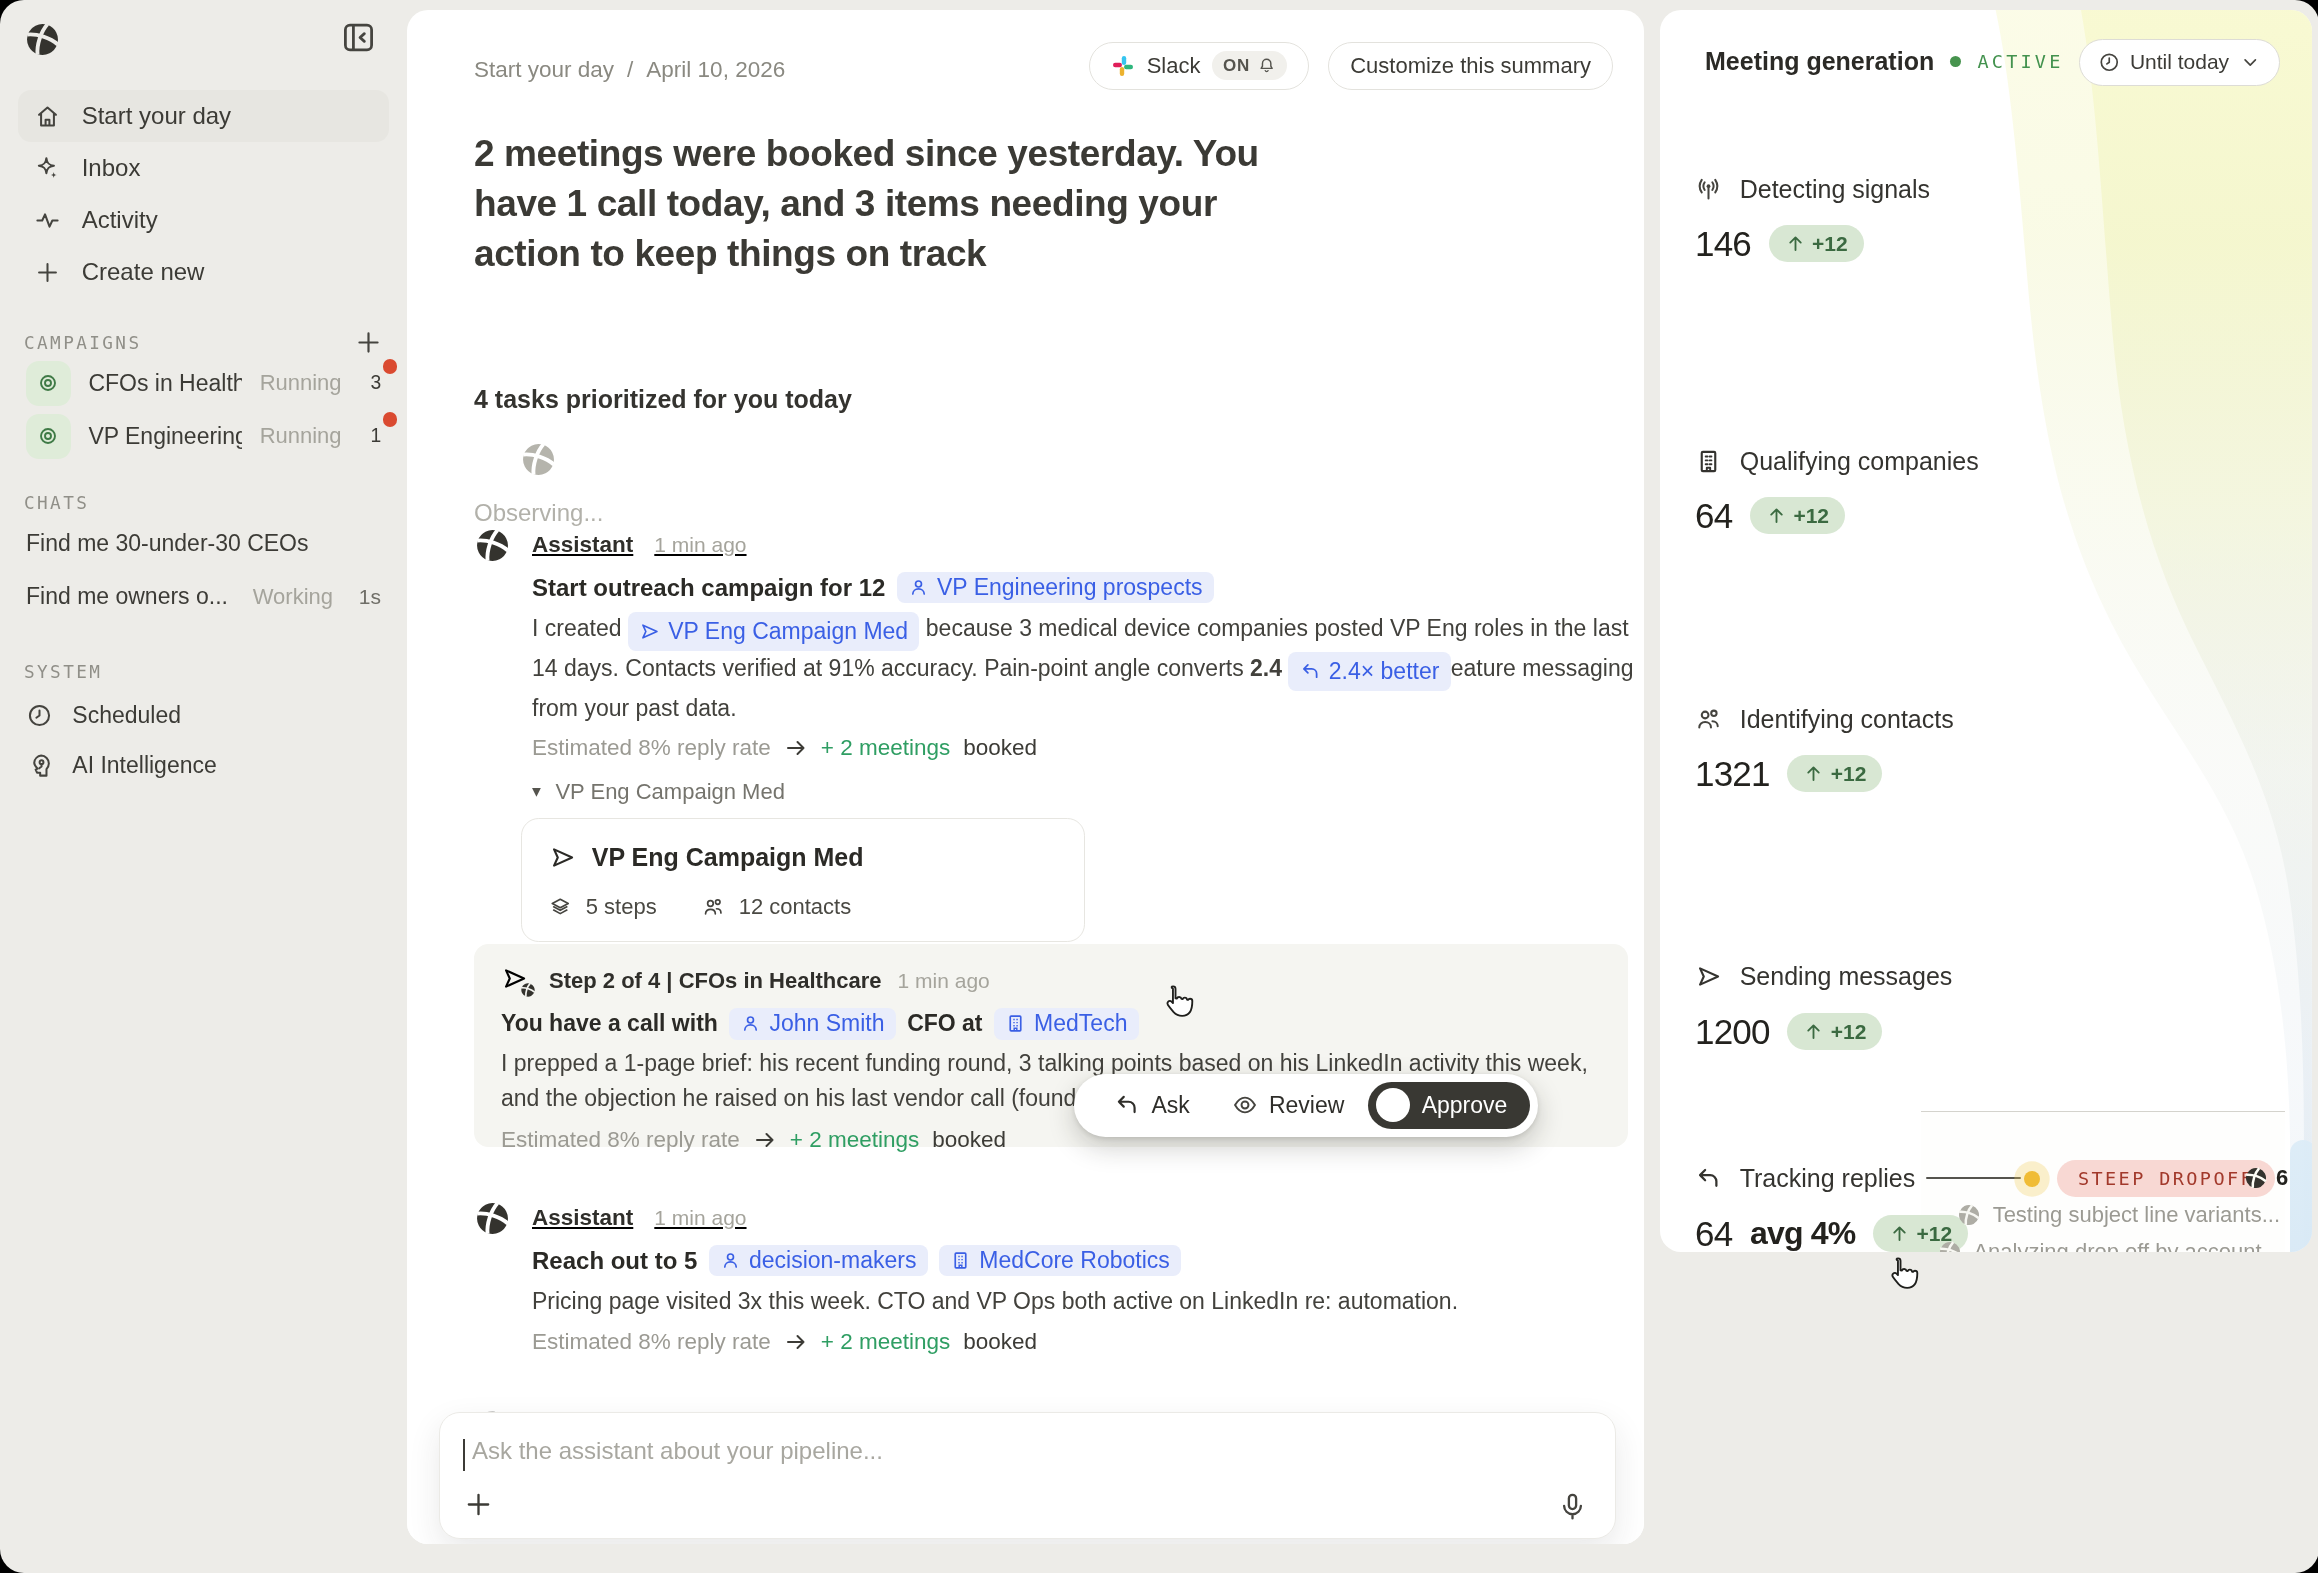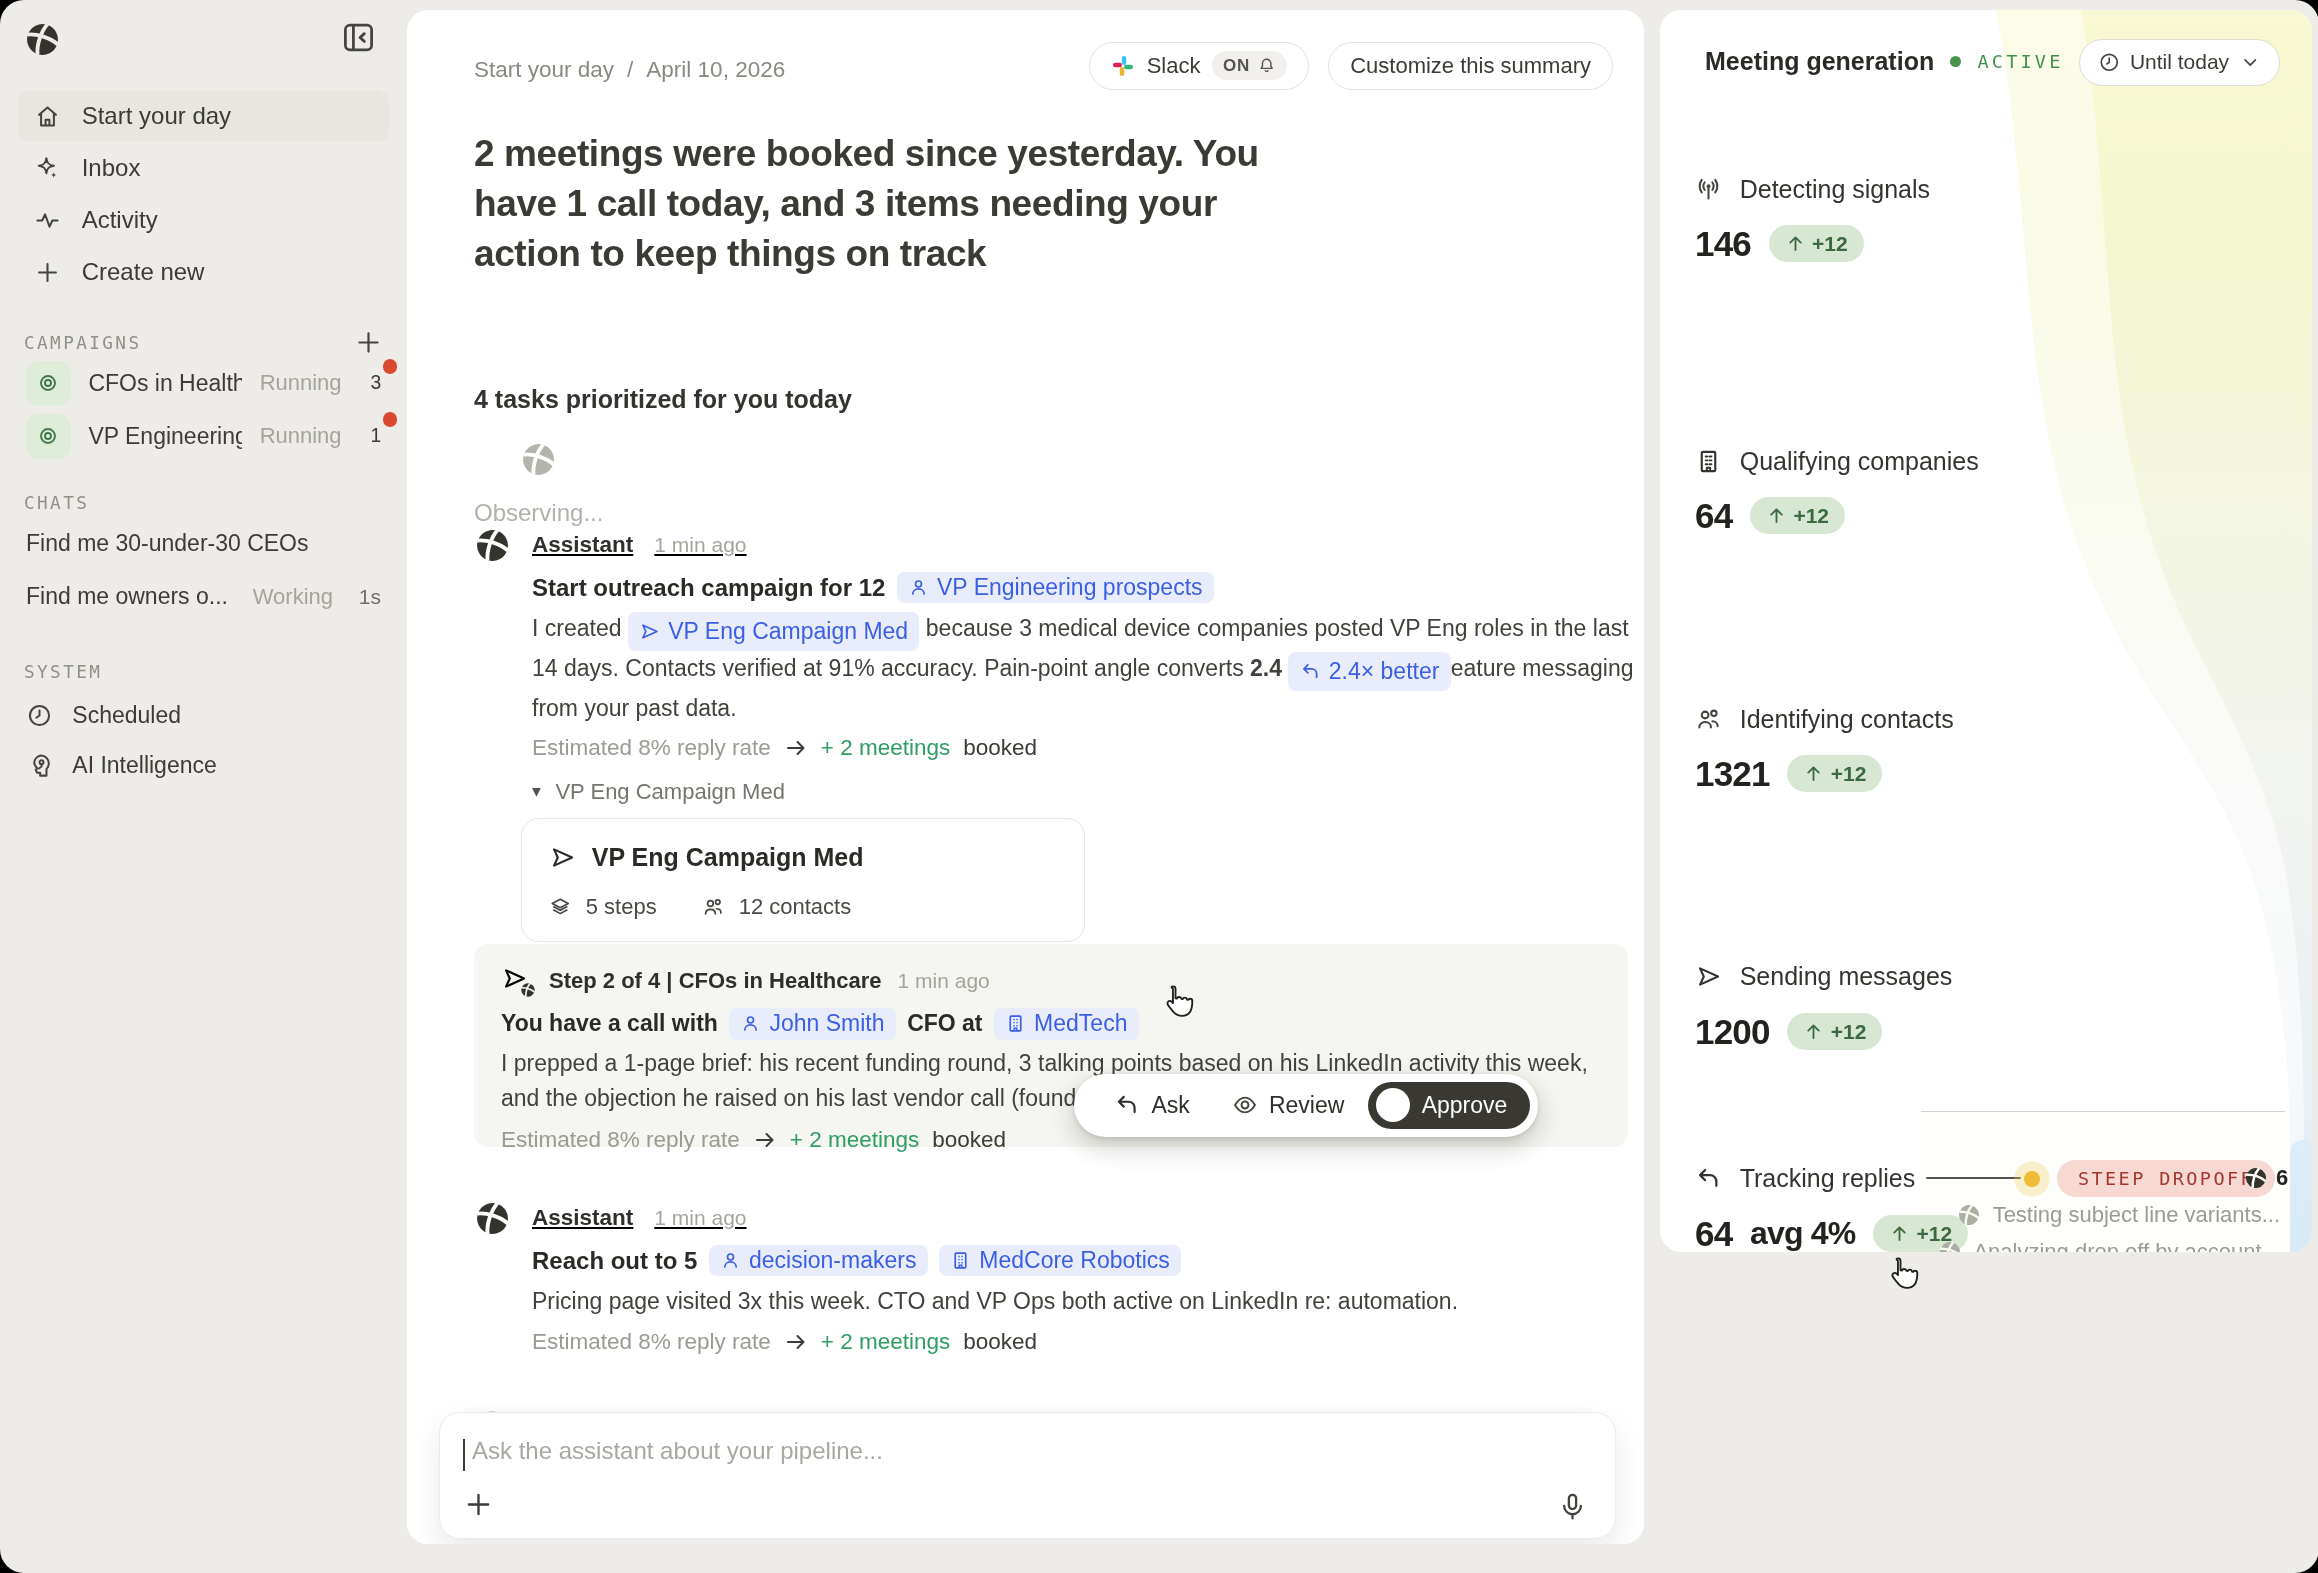--- a/index.html
+++ b/index.html
@@ -97,21 +97,21 @@
   .rp-head { position:absolute; left:45px; top:37px; display:flex; align-items:center; gap:16px; }
   .rp-title { font-size:25px; font-weight:bold; color:#2b2a26; }
   .rp-dot { width:11.3px; height:11.3px; border-radius:50%; background:#47934e; }
   .rp-active { font-family:"DejaVu Sans Mono", monospace; font-size:18.5px; letter-spacing:3.2px; color:#43924e; }
   .range-btn { position:absolute; right:32px; top:29px; display:flex; align-items:center; gap:9.7px; height:47px; padding:0 17.7px; border:1.6px solid #dddcd6; border-radius:804px; background:#fff; font-size:21px; color:#3c3b36; cursor:pointer; }
   .range-btn svg { width:22.5px; height:22.5px; }
 
   .stage-label { position:absolute; left:35px; display:flex; align-items:center; gap:17.7px; font-size:25px; color:#34332f; }
   .stage-label svg { width:27px; height:27px; }
   .stage-value { position:absolute; left:35px; display:flex; align-items:center; gap:17.7px; }
-  .val { font-size:35px; font-weight:700; color:#23221e; letter-spacing:-0.8px; }
+  .val { font-size:35px; font-weight:400; color:#23221e; letter-spacing:-0.8px; }
   .avg { font-size:32px; font-weight:600; color:#23221e; letter-spacing:-0.8px; }
   .delta { display:flex; align-items:center; gap:6.4px; background:#d8e7d3; border-radius:804px; padding:6.4px 16px; font-size:21px; font-weight:600; color:#3b6a41; }
   .delta svg { width:21px; height:21px; stroke:#3b6a41; stroke-width:2.2; }
 
   .conn-line { position:absolute; height:2.4px; background:#55544e; border-radius:1.6px; }
   .ydot { position:absolute; width:16px; height:16px; border-radius:50%; background:#f0bc35; box-shadow:0 0 0 9.7px rgba(243,204,90,.30); }
   .alertpill { position:absolute; font-family:"DejaVu Sans Mono", monospace; font-size:18.5px; letter-spacing:2.4px; border-radius:804px; padding:8px 21px; }
   .alertpill.red { background:#f8d8d3; color:#a2392b; }
   .alertpill.tan { background:#f7e5d7; color:#8a4e2b; }
   .badge-n { position:absolute; display:flex; align-items:center; gap:8px; font-size:22px; font-weight:bold; color:#23221e; }

